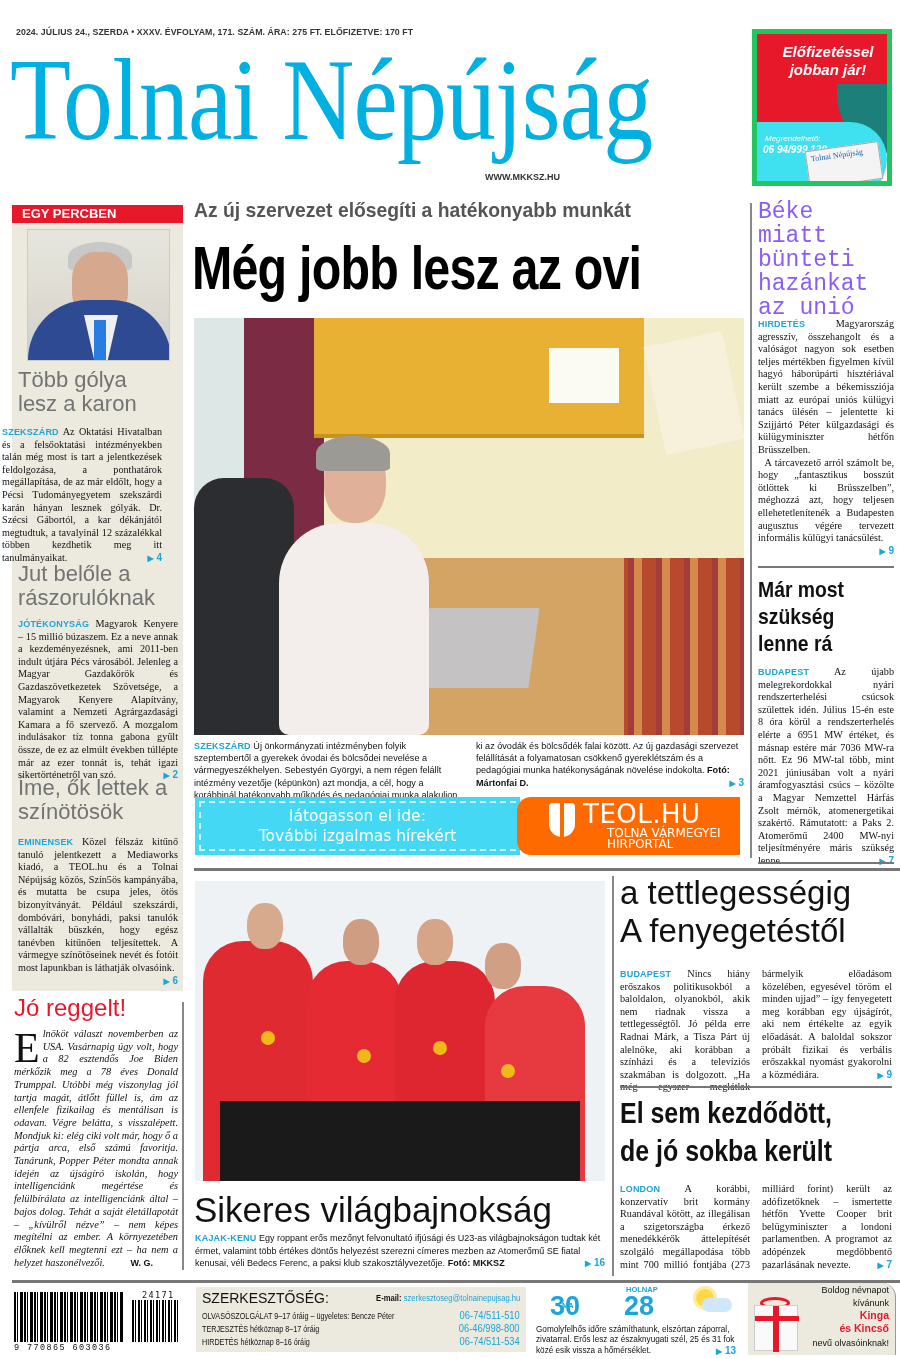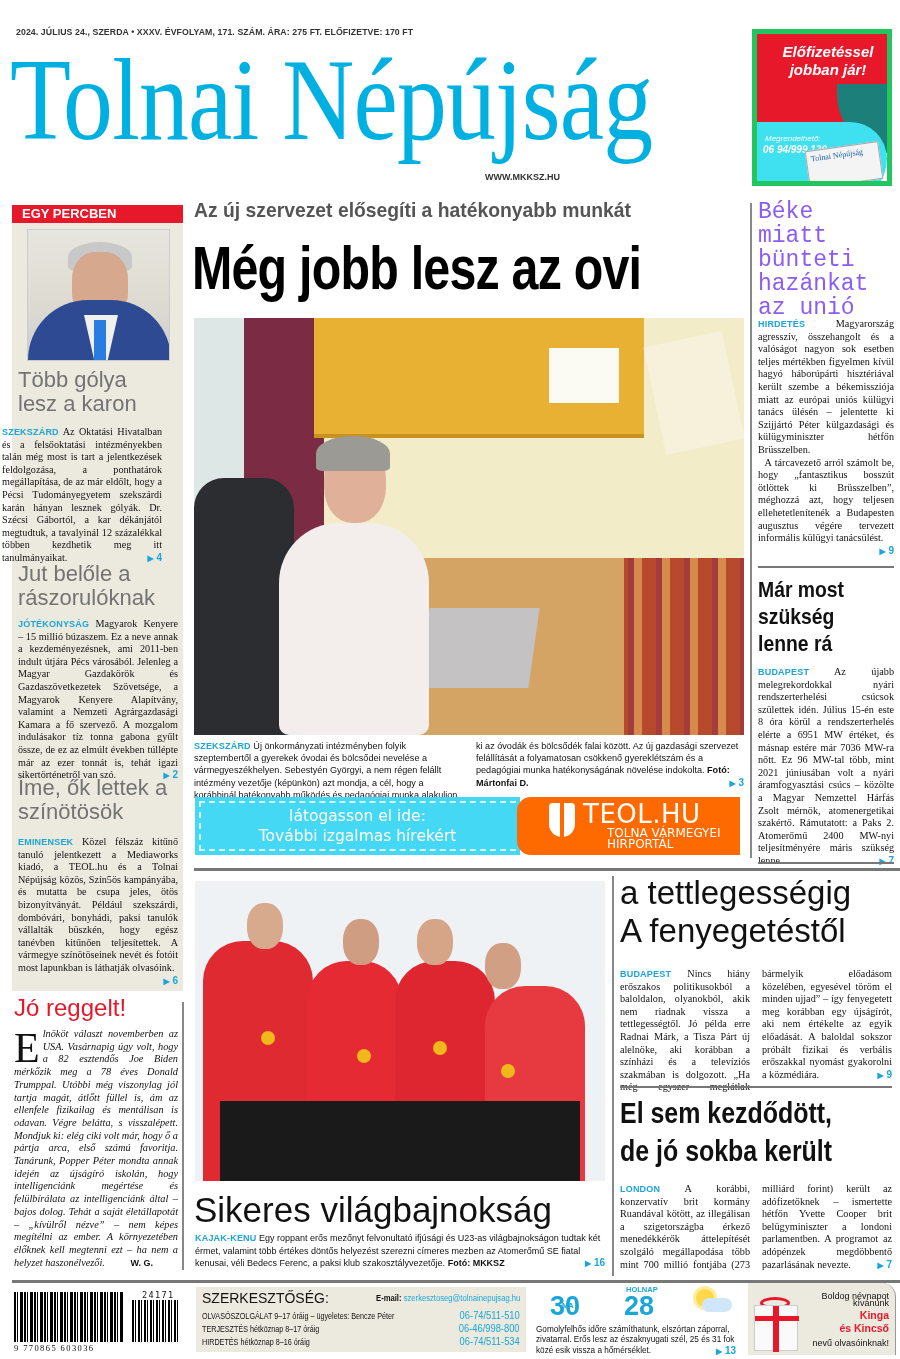--- a/index.html
+++ b/index.html
@@ -93,21 +93,21 @@
   #b1-b { left: 620px; top: 968px; width: 272px; column-count: 2; column-gap: 12px; }
   #b-div { left: 620px; top: 1086px; width: 272px; height: 2px; background: #777; }
   #b2-h { left: 620px; top: 1094px; font-family: "Liberation Sans", sans-serif; font-weight: bold; font-size: 29px; line-height: 38px; color: #111; white-space: nowrap; transform: scaleX(0.86); transform-origin: left; }
   #b2-b { left: 620px; top: 1183px; width: 272px; column-count: 2; column-gap: 12px; }
 
   
   #footer-rule { left: 12px; top: 1280px; width: 888px; height: 3px; background: #777; }
   #barcode { left: 14px; top: 1292px; width: 166px; height: 60px; }
   #barcode .bars { position: absolute; left: 0; top: 0; width: 110px; height: 50px; background: repeating-linear-gradient(90deg, #000 0 2px, #fff 2px 3px, #000 3px 4px, #fff 4px 6px, #000 6px 9px, #fff 9px 10px); }
   #barcode .bars2 { position: absolute; left: 118px; top: 8px; width: 48px; height: 42px; background: repeating-linear-gradient(90deg, #000 0 2px, #fff 2px 3px, #000 3px 4px, #fff 4px 6px); }
-  #barcode .num { position: absolute; left: 0; top: 51px; font-family: Liberation Serif, serif; font-size: 8.5px; letter-spacing: 1.4px; color: #111; }
+  #barcode .num { position: absolute; left: 0; top: 51px; font-family: Liberation Mono, monospace; font-size: 8.5px; letter-spacing: 1.4px; color: #111; }
   #barcode .issue { position: absolute; left: 128px; top: -2px; font-family: "DejaVu Sans Mono", monospace; font-size: 8.5px; letter-spacing: 1.4px; }
 
   #contact-box { left: 196px; top: 1287px; width: 330px; height: 65px; background: #eceadf; padding: 3px 6px; }
   #contact-box .title { font-family: "Liberation Sans", sans-serif; font-size: 14px; color: #111; }
   #contact-box .email { position: absolute; right: 6px; top: 6px; font-family: "Liberation Sans", sans-serif; font-size: 8.5px; transform: scaleX(0.9); transform-origin: right; }
   #contact-box .email b { font-weight: bold; color: #111; }
   #contact-box .row { position: absolute; left: 6px; font-family: "Liberation Sans", sans-serif; font-size: 8.2px; color: #111; transform: scaleX(0.88); transform-origin: left; white-space: nowrap; }
   #contact-box .phone { position: absolute; right: 6px; font-family: "Liberation Sans", sans-serif; font-size: 11px; color: #1aa6d9; transform: scaleX(0.85); transform-origin: right; }
 
   #weather { left: 536px; top: 1285px; width: 200px; height: 70px; }
@@ -318,18 +318,18 @@
   <div class="cloud"></div>
   <div class="txt">
     <span>Gomolyfelhős időre számíthatunk, elszórtan záporral, zivatarral. Erős lesz az északnyugati szél, 25 és 31 fok közé esik vissza a hőmérséklet.</span>
     <span class="ref"><span class="tri">▶</span> <span>13</span></span>
   </div>
 </div>
 
 <div id="nameday" class="abs">
   <div class="bow"></div>
   <div class="gift"></div>
-  <div class="t" style="top:8px">Boldog névnapot</div>
+  <div class="t" style="top:2px">Boldog névnapot</div>
   <div class="t" style="top:15px">kívánunk</div>
   <div class="t names" style="top:27px">Kinga</div>
   <div class="t names" style="top:40px">és Kincső</div>
   <div class="t" style="top:55px">nevű olvasóinknak!</div>
 </div>
 
 </body></html>

